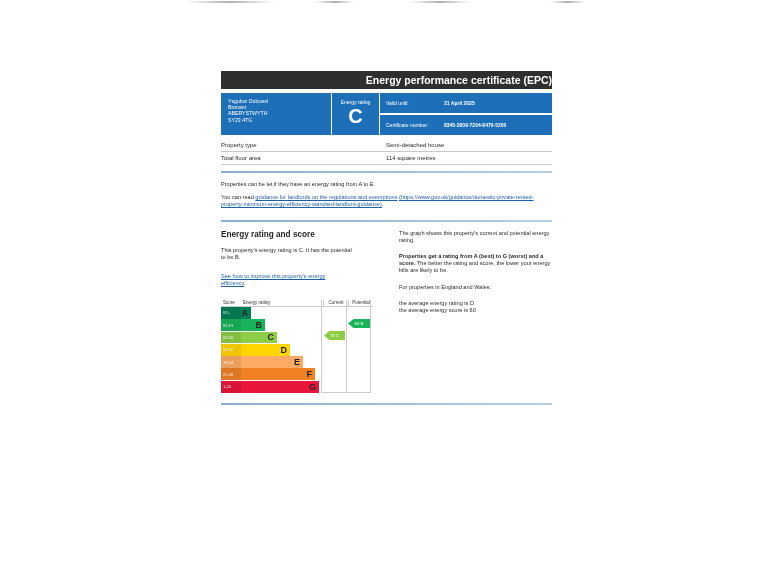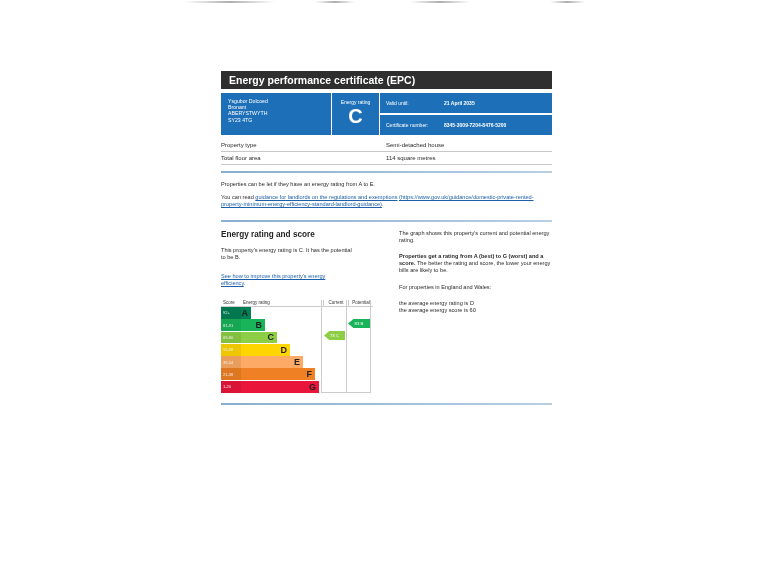--- a/index.html
+++ b/index.html
@@ -5,21 +5,21 @@
   html, body { margin:0; padding:0; }
   body {
     width:768px; height:576px; background:#ffffff; position:relative; overflow:hidden;
     font-family:"Liberation Sans", sans-serif; color:#2b2b2b;
   }
   .topmarks { position:absolute; top:0; left:185px; width:400px; height:4px; }
   .topmarks span { position:absolute; top:1px; height:2px; background:linear-gradient(to right, rgba(150,150,150,0), rgba(120,120,120,.6), rgba(150,150,150,0)); }
   .page { position:absolute; left:221px; top:71px; width:331px; }
   .title-bar {
     background:#2f2f2f; color:#fff; height:18px; line-height:18px;
-    font-size:10.5px; font-weight:bold; padding-left:8px;
+    font-size:10.5px; font-weight:bold; padding-left:8px;text-align:right;
   }
   .blue-box { display:flex; margin-top:4px; height:42px; background:#1d70b8; color:#fff; }
   .addr { width:111px; padding:5px 0 0 7px; font-size:5.2px; line-height:6.2px; border-right:1px solid #fff; box-sizing:border-box; }
   .rating-col { width:48px; border-right:1px solid #fff; text-align:center; box-sizing:border-box; }
   .rating-col .lbl { font-size:5px; padding-top:6px; }
   .rating-col .letter { font-size:20px; font-weight:bold; line-height:20px; margin-top:1px; }
   .validity { flex:1; display:flex; flex-direction:column; }
   .validity .row { flex:1; display:flex; align-items:center; font-size:5px; padding-left:6px; }
   .validity .row + .row { border-top:2px solid #fff; }
   .validity .k { width:58px; }

